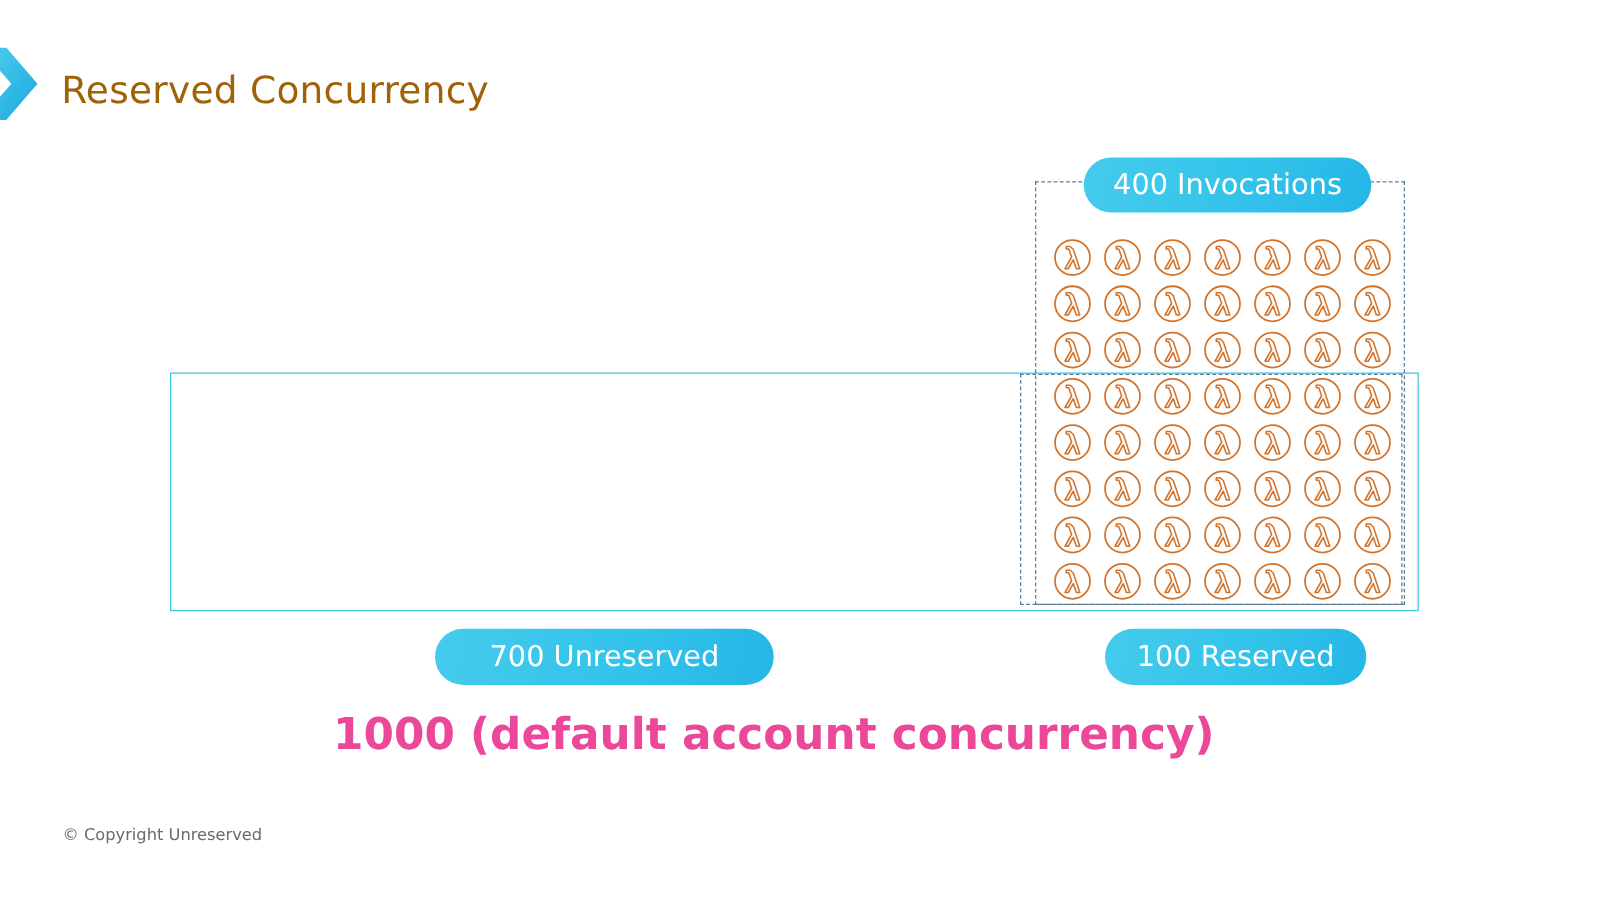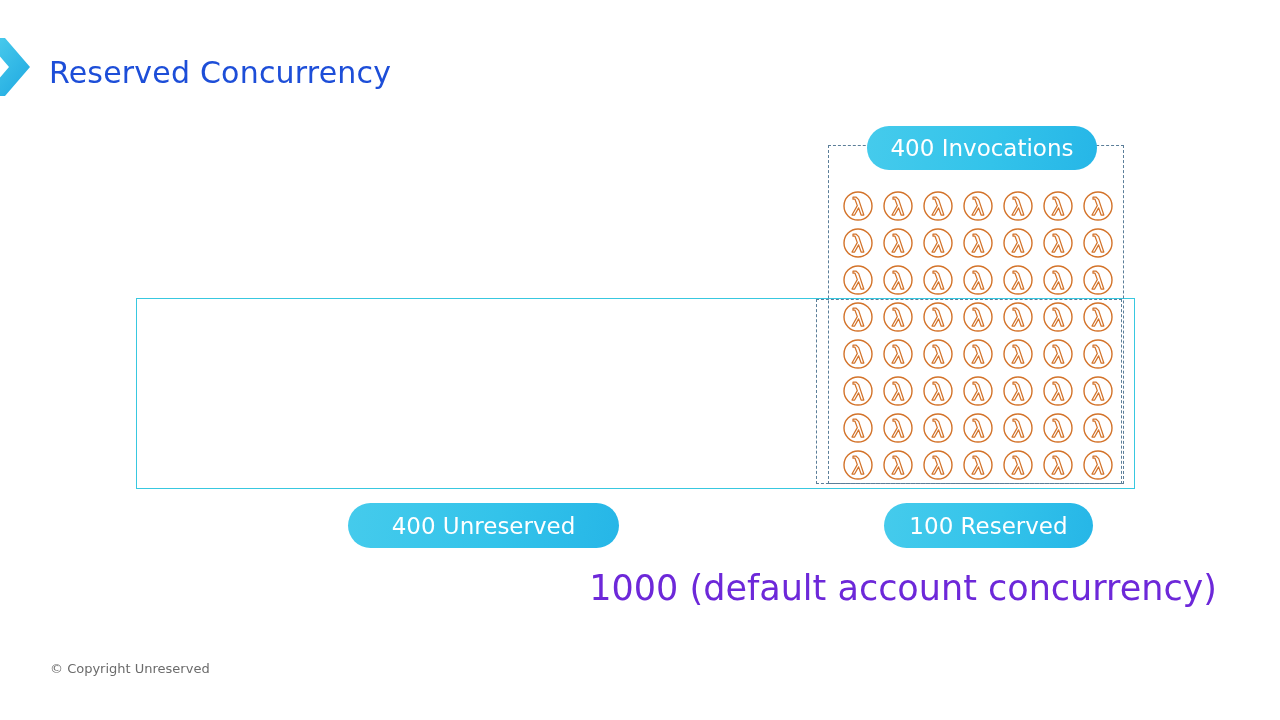--- a/index.html
+++ b/index.html
@@ -23,21 +23,21 @@
     top: 38px;
     width: 46px;
     height: 58px;
   }
   .page-title {
     position: absolute;
     left: 49px;
     top: 55px;
     font-size: 30px;
     font-weight: 400;
-    color: #1d4ed8;
+    color: #a16207;
     letter-spacing: 0.2px;
     white-space: nowrap;
   }
 
   
   .diagram {
     position: absolute;
     left: 0;
     top: 0;
     width: 1280px;
@@ -133,24 +133,24 @@
     height: 45px;
     font-size: 23px;
   }
 
   
   .caption {
     position: absolute;
     left: 0;
     top: 568px;
     width: 1196px;
-    text-align: right;
+    text-align: center;
     font-size: 35px;
-    font-weight: 400;
-    color: #6d28d9;
+    font-weight: 700;
+    color: #ec4899;
     white-space: nowrap;
   }
 
   
   .footer-copyright {
     position: absolute;
     left: 50px;
     top: 661px;
     font-size: 13px;
     color: #6b6b6b;
@@ -403,21 +403,21 @@
         <circle cx="16" cy="16" r="14" fill="none" stroke="#d3732a" stroke-width="1.4"></circle>
         <path d="M 14.2 7.2 L 11.0 7.2 L 11.0 9.2 L 13.0 9.2 L 15.3 15.6 L 10.0 25.0 L 12.6 25.0 L 16.6 17.9 L 19.1 25.0 L 21.8 25.0 L 16.7 9.6 Z" fill="none" stroke="#d3732a" stroke-width="1.25" stroke-linejoin="round"></path>
       </svg>
     </div>
 
   <div class="pill pill-invocations">
     <span>400 Invocations</span>
   </div>
 
   <div class="pill pill-unreserved">
-    <span>400 Unreserved</span>
+    <span>700 Unreserved</span>
   </div>
 
   <div class="pill pill-reserved">
     <span>100 Reserved</span>
   </div>
 
   <div class="caption">1000 (default account concurrency)</div>
 </div>
 
 <div class="footer-copyright">© Copyright Unreserved</div>

